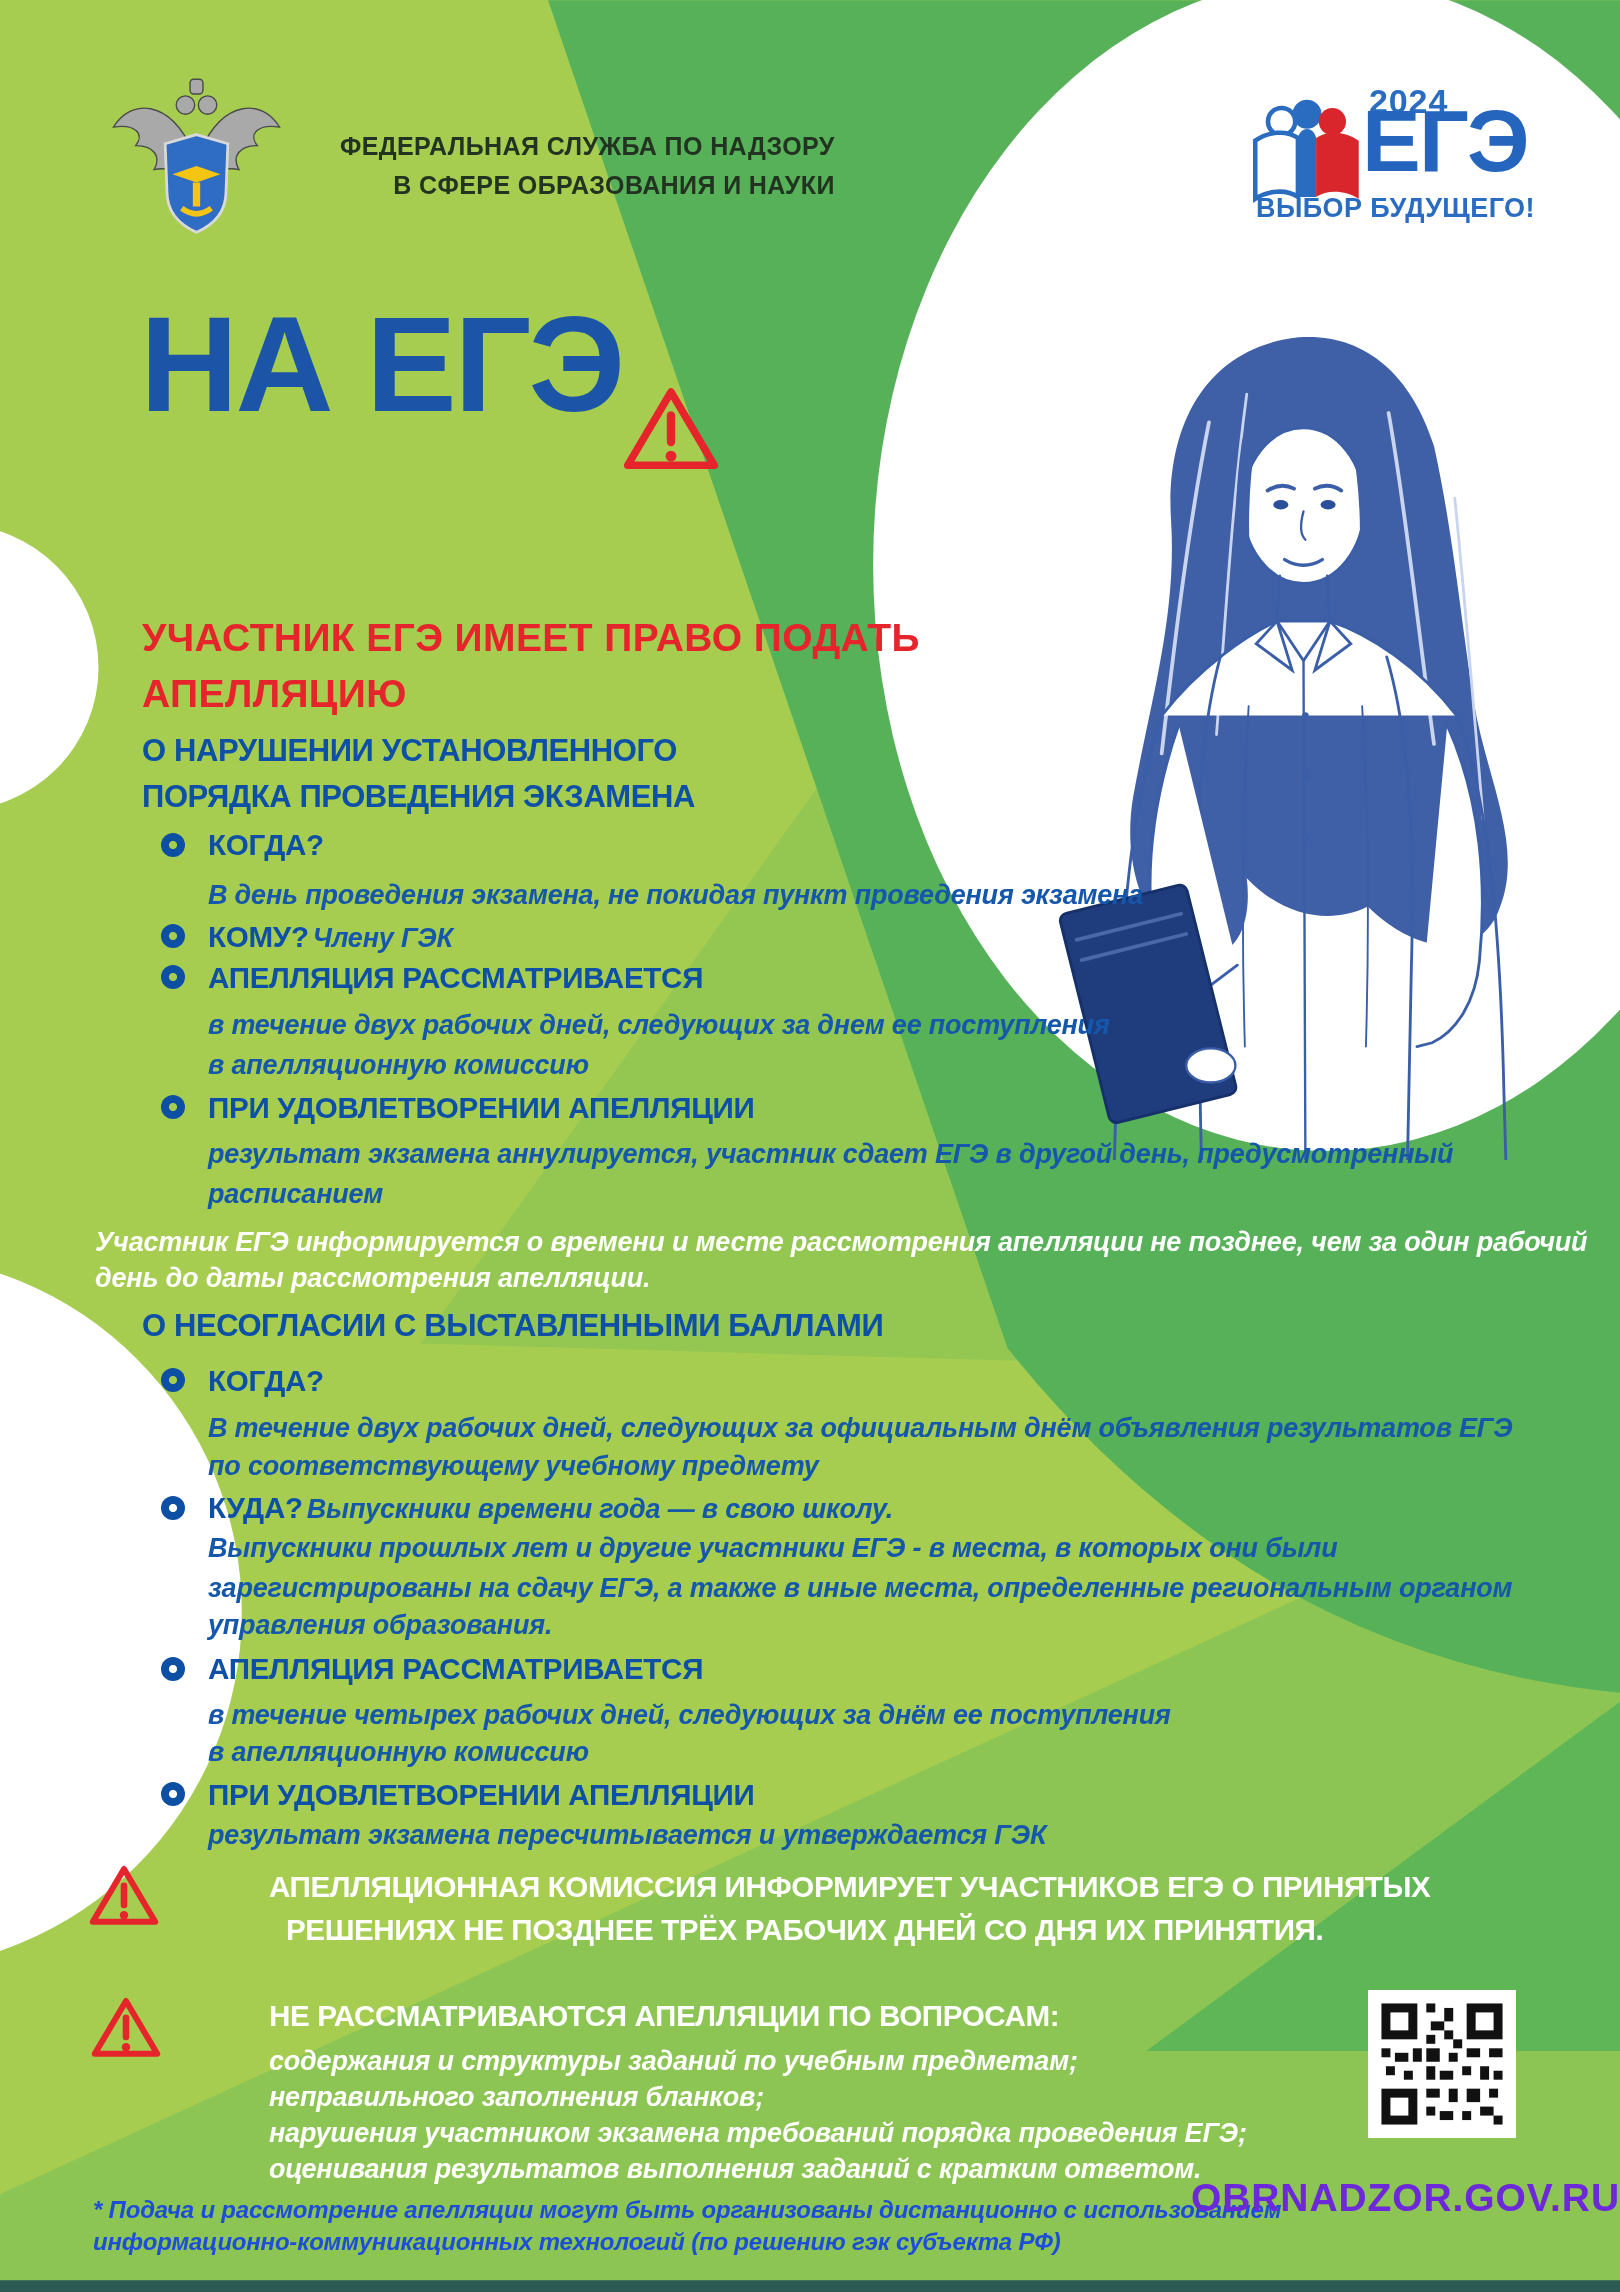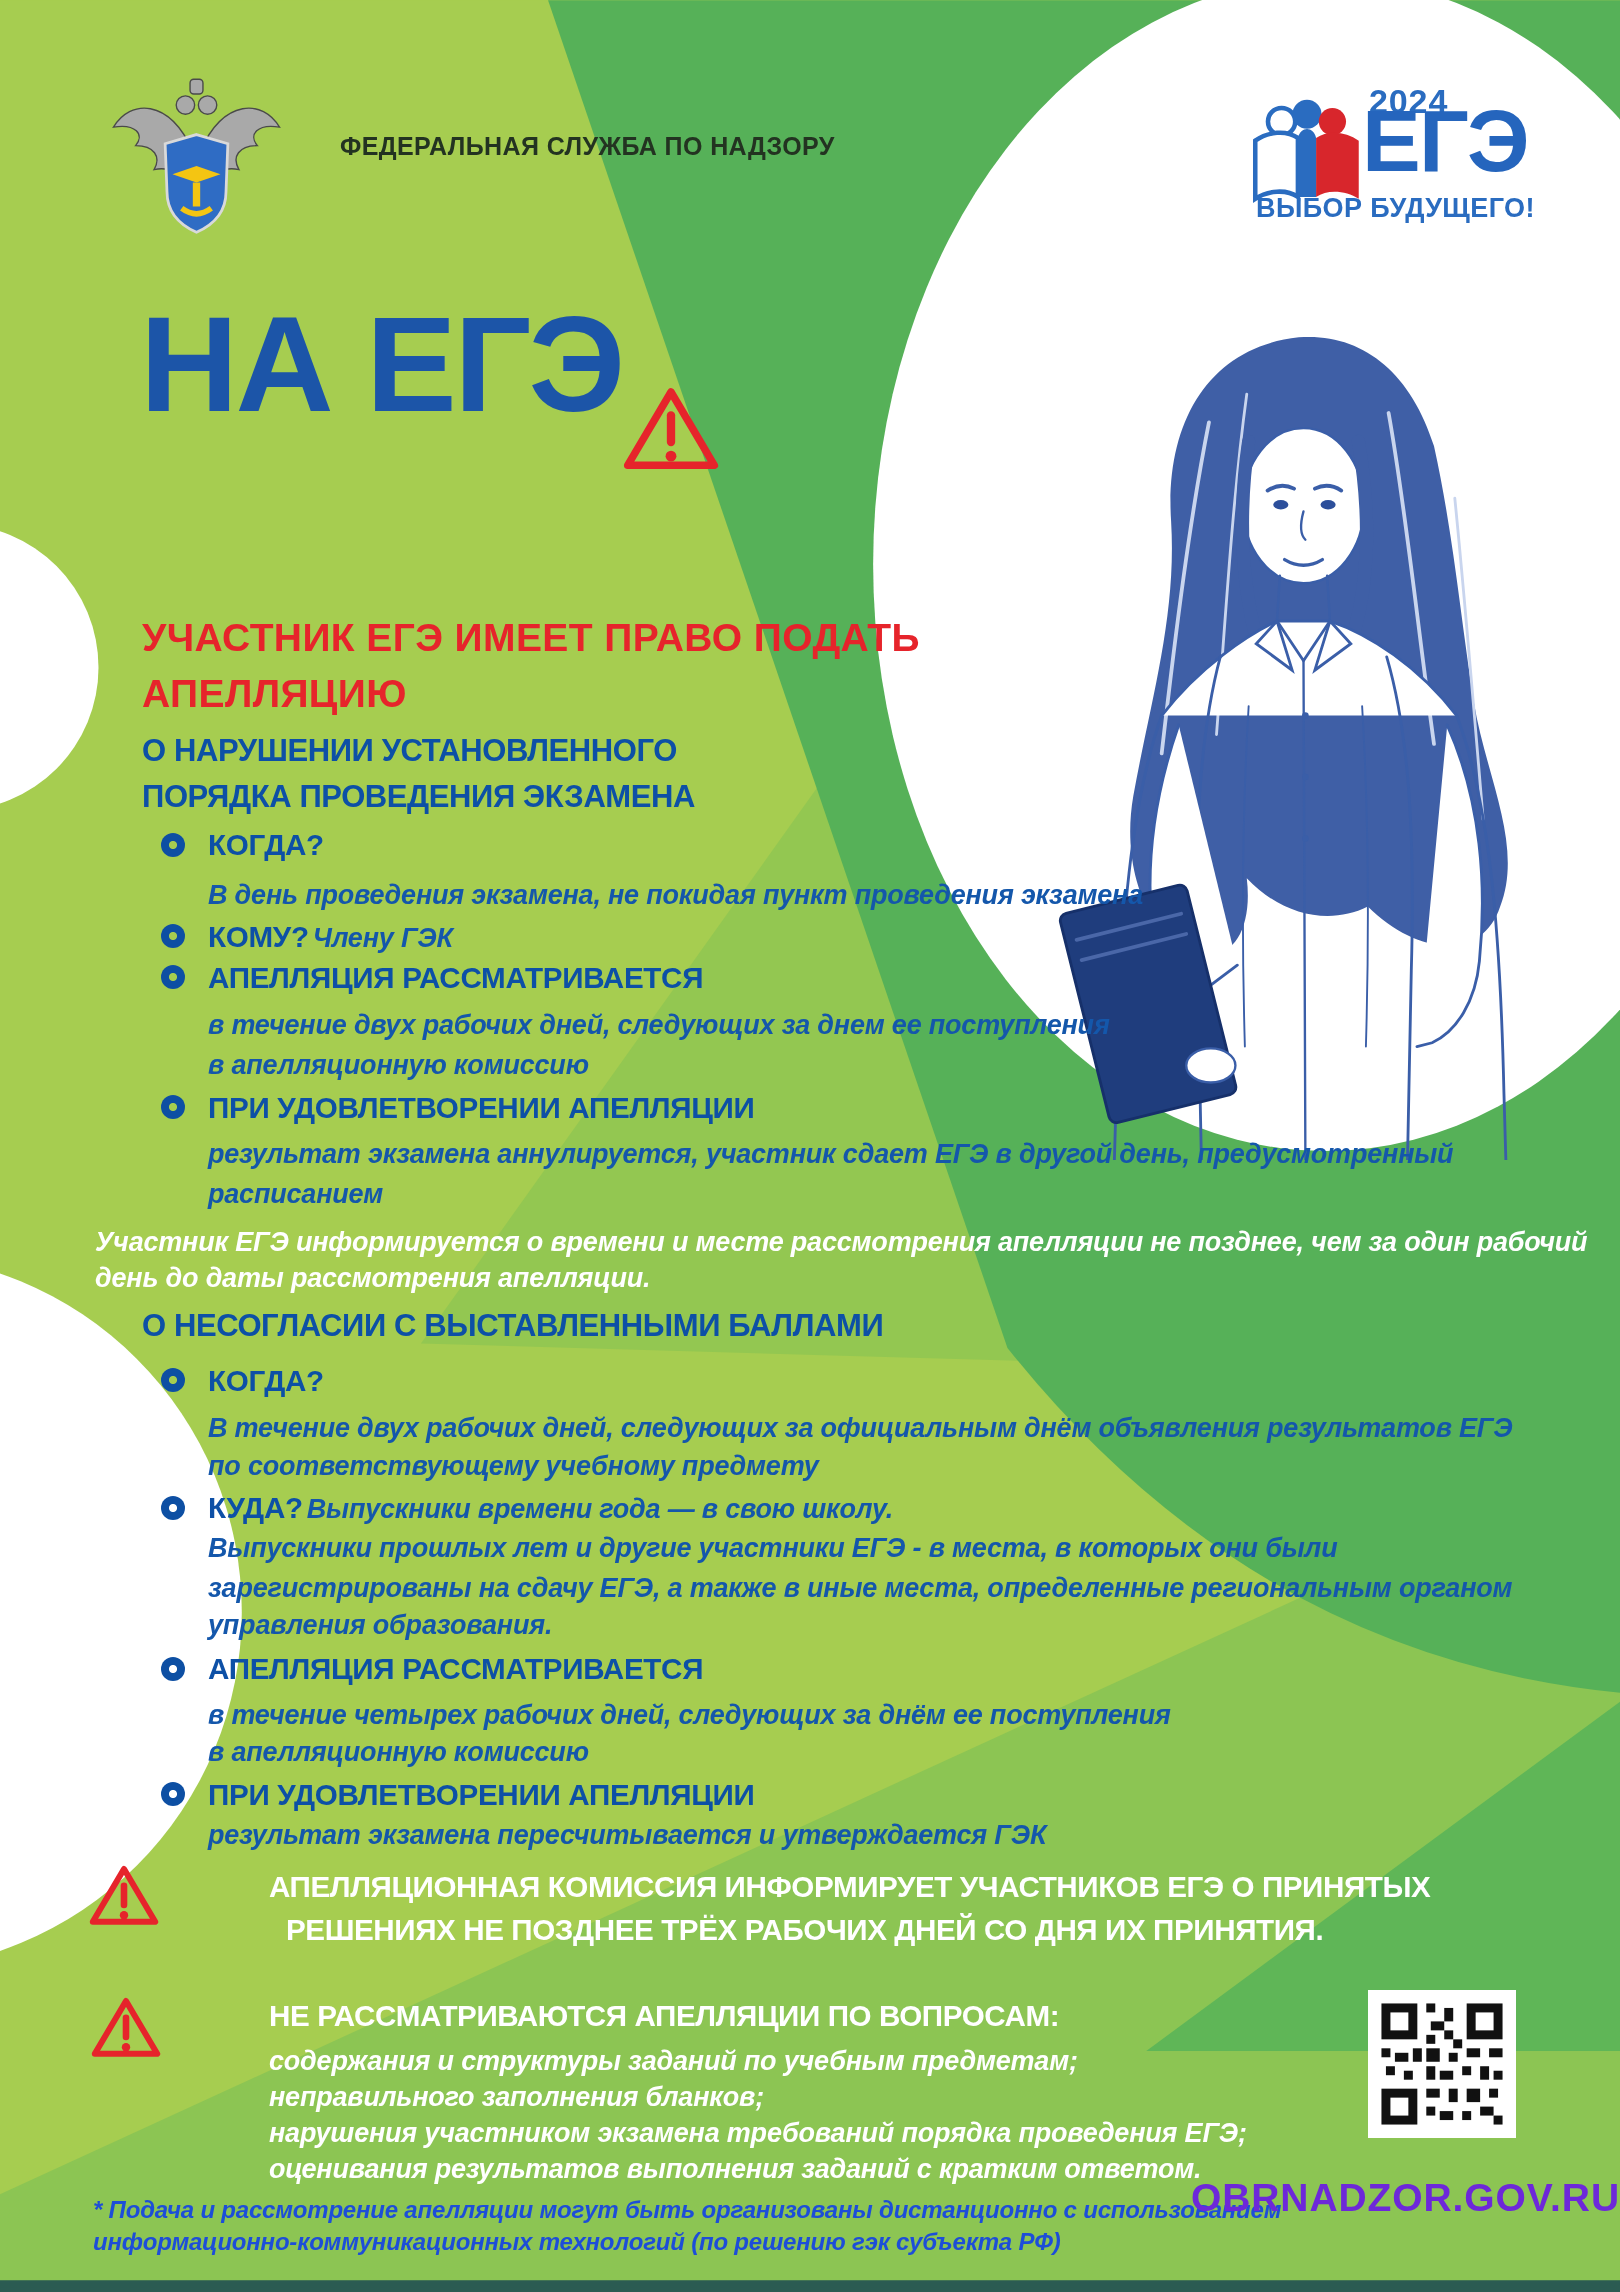--- a/index.html
+++ b/index.html
@@ -55,20 +55,21 @@
     <rect x="93" y="10" width="14" height="16" rx="4"></rect>
   </g>
   <path d="M100,70 L134,80 L132,132 C132,154 118,168 100,176 C82,168 68,154 68,132 L66,80 Z" fill="#2f6cc4" stroke="#d9d9d9" stroke-width="3"></path>
   <polygon points="100,104 126,113 100,122 74,113" fill="#f4c512"></polygon>
   <rect x="96" y="122" width="8" height="26" fill="#f4c512"></rect>
   <path d="M84,150 Q100,162 116,150" stroke="#f4c512" stroke-width="6" fill="none"></path>
 </svg>
 
 <div class="abs agency" style="left:340px;top:127px;text-align:right;">
   <div>ФЕДЕРАЛЬНАЯ СЛУЖБА ПО НАДЗОРУ</div>
+  <div>В СФЕРЕ ОБРАЗОВАНИЯ И НАУКИ</div>
 </div>
 
 <svg class="abs" style="left:1248px;top:88px;" width="118" height="118" viewBox="0 0 130 130">
   <circle cx="37" cy="37" r="15" fill="#ffffff" stroke="#2a6cc0" stroke-width="5"></circle>
   <circle cx="65" cy="29" r="16" fill="#2a6cc0"></circle>
   <circle cx="93" cy="37" r="15" fill="#d8262c"></circle>
   <path d="M8,58 C22,48 42,46 55,55 L55,120 C42,111 22,113 8,122 Z" fill="#ffffff" stroke="#2a6cc0" stroke-width="5"></path>
   <path d="M122,58 C108,48 88,46 75,55 L75,120 C88,111 108,113 122,122 Z" fill="#d8262c"></path>
   <path d="M55,55 C58,42 72,42 75,55 L75,120 L55,120 Z" fill="#2a6cc0"></path>
 </svg>

